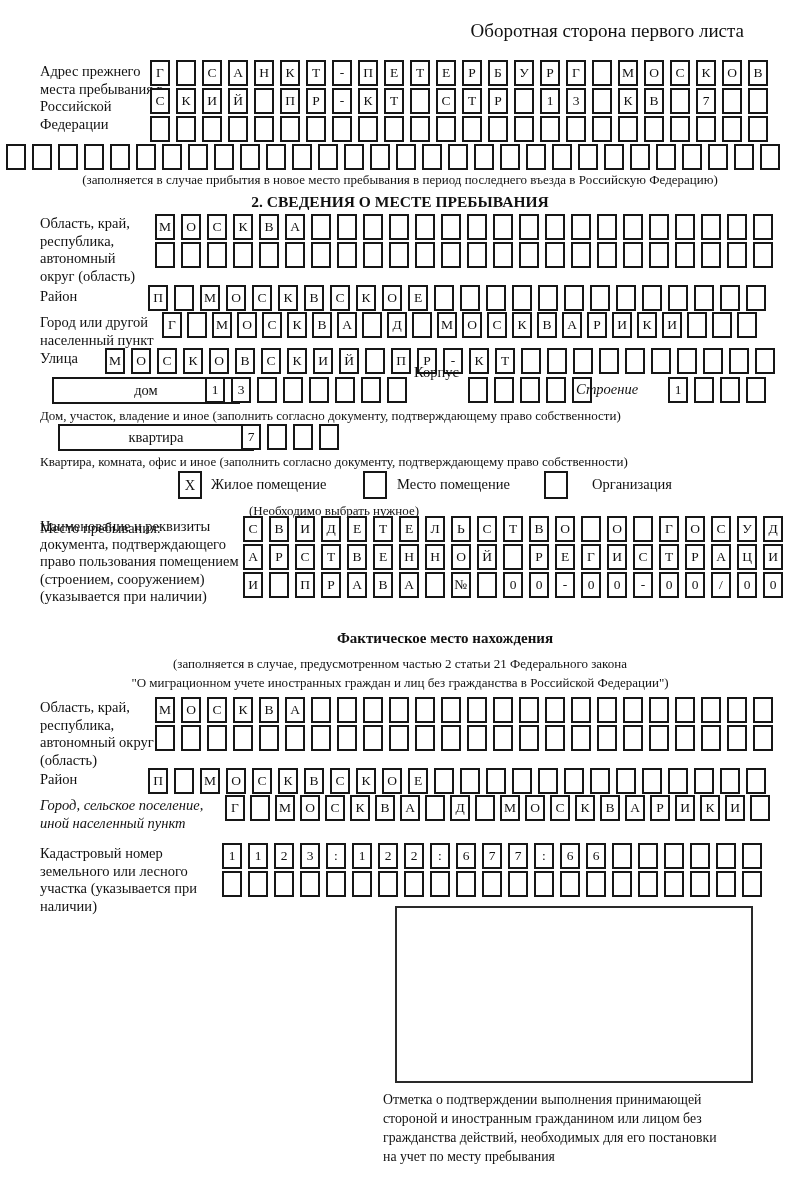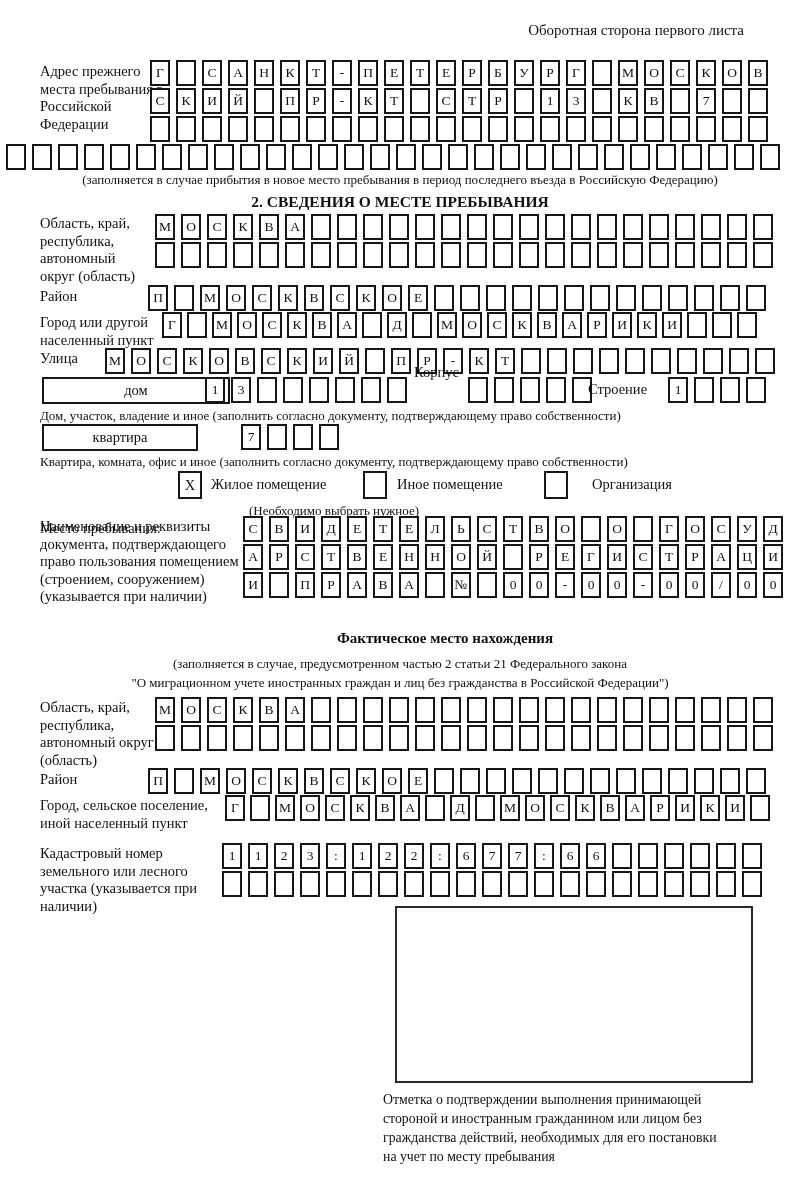--- a/index.html
+++ b/index.html
@@ -46,21 +46,21 @@
     border:2px solid #2a2a2a;
     background:#fff;
   }
   .stampnote div{font-size:13.8px;line-height:19px;}
 </style>
 </head>
 <body>
 
 <div class="page">
 
-  <div class="abs cap" style="top:22px;right:56px;font-size:15px;">Оборотная сторона первого листа</div>
+  <div class="abs cap" style="top:22px;right:56px;font-size:19px;">Оборотная сторона первого листа</div>
 
   <div class="abs lbl" style="top:63px;left:40px;width:124px;">Адрес прежнего места пребывания в Российской Федерации</div>
   <div class="abs crow" style="top:60px;left:150px;">
       <span class="cell">Г</span>
       <span class="cell"></span>
       <span class="cell">С</span>
       <span class="cell">А</span>
       <span class="cell">Н</span>
       <span class="cell">К</span>
       <span class="cell">Т</span>
@@ -303,62 +303,62 @@
       <span class="cell"></span>
       <span class="cell"></span>
       <span class="cell"></span>
       <span class="cell"></span>
       <span class="cell"></span>
       <span class="cell"></span>
       <span class="cell"></span>
       <span class="cell"></span>
     </div>
 
-  <div class="abs wbox" style="top:377px;left:42px;width:188px;">дом</div>
+  <div class="abs wbox" style="top:377px;left:52px;width:188px;">дом</div>
   <div class="abs crow" style="top:377px;left:205px;">
       <span class="cell">1</span>
       <span class="cell">3</span>
       <span class="cell"></span>
       <span class="cell"></span>
       <span class="cell"></span>
       <span class="cell"></span>
       <span class="cell"></span>
       <span class="cell"></span>
     </div>
   <div class="abs lbl" style="top:364px;left:414px;text-align:right;">Корпус</div>
   <div class="abs crow" style="top:377px;left:468px;">
       <span class="cell"></span>
       <span class="cell"></span>
       <span class="cell"></span>
       <span class="cell"></span>
       <span class="cell"></span>
     </div>
-  <div class="abs lbl" style="top:381px;left:588px;">Строение</div>
+  <div class="abs lbl" style="top:381px;left:576px;font-style:italic;">Строение</div>
   <div class="abs crow" style="top:377px;left:668px;">
       <span class="cell">1</span>
       <span class="cell"></span>
       <span class="cell"></span>
       <span class="cell"></span>
     </div>
   <div class="abs cap" style="top:407px;left:40px;">Дом, участок, владение и иное (заполнить согласно документу, подтверждающему право собственности)</div>
 
-  <div class="abs wbox" style="top:424px;left:42px;width:156px;">квартира</div>
+  <div class="abs wbox" style="top:424px;left:58px;width:196px;">квартира</div>
   <div class="abs crow" style="top:424px;left:241px;">
       <span class="cell">7</span>
       <span class="cell"></span>
       <span class="cell"></span>
       <span class="cell"></span>
     </div>
   <div class="abs cap" style="top:453px;left:40px;">Квартира, комната, офис и иное (заполнить согласно документу, подтверждающему право собственности)</div>
 
   <div class="abs lbl" style="top:476px;left:40px;margin-top:44px;">Место пребывания:</div>
   <div class="abs cb" style="top:471px;left:178px;">X</div>
   <div class="abs lbl" style="top:476px;left:211px;">Жилое помещение</div>
   <div class="abs cb" style="top:471px;left:363px;"></div>
-  <div class="abs lbl" style="top:476px;left:397px;">Иное помещение</div>
+  <div class="abs lbl" style="top:476px;left:397px;">Место помещение</div>
   <div class="abs cb" style="top:471px;left:544px;"></div>
   <div class="abs lbl" style="top:476px;left:592px;">Организация</div>
   <div class="abs cap" style="top:502px;left:249px;">(Необходимо выбрать нужное)</div>
 
   <div class="abs lbl" style="top:518px;left:40px;width:206px;">Наименование и реквизиты документа, подтверждающего право пользования помещением (строением, сооружением) (указывается при наличии)</div>
   <div class="abs crow" style="top:516px;left:243px;">
       <span class="cell">С</span>
       <span class="cell">В</span>
       <span class="cell">И</span>
       <span class="cell">Д</span>
@@ -506,21 +506,21 @@
       <span class="cell"></span>
       <span class="cell"></span>
       <span class="cell"></span>
       <span class="cell"></span>
       <span class="cell"></span>
       <span class="cell"></span>
       <span class="cell"></span>
       <span class="cell"></span>
     </div>
 
-  <div class="abs lbl" style="top:797px;left:40px;width:190px;">Город, сельское поселение, иной населенный пункт</div>
+  <div class="abs lbl" style="top:797px;left:40px;width:190px;font-style:italic;">Город, сельское поселение, иной населенный пункт</div>
   <div class="abs crow g5" style="top:795px;left:225px;">
       <span class="cell">Г</span>
       <span class="cell"></span>
       <span class="cell">М</span>
       <span class="cell">О</span>
       <span class="cell">С</span>
       <span class="cell">К</span>
       <span class="cell">В</span>
       <span class="cell">А</span>
       <span class="cell"></span>

